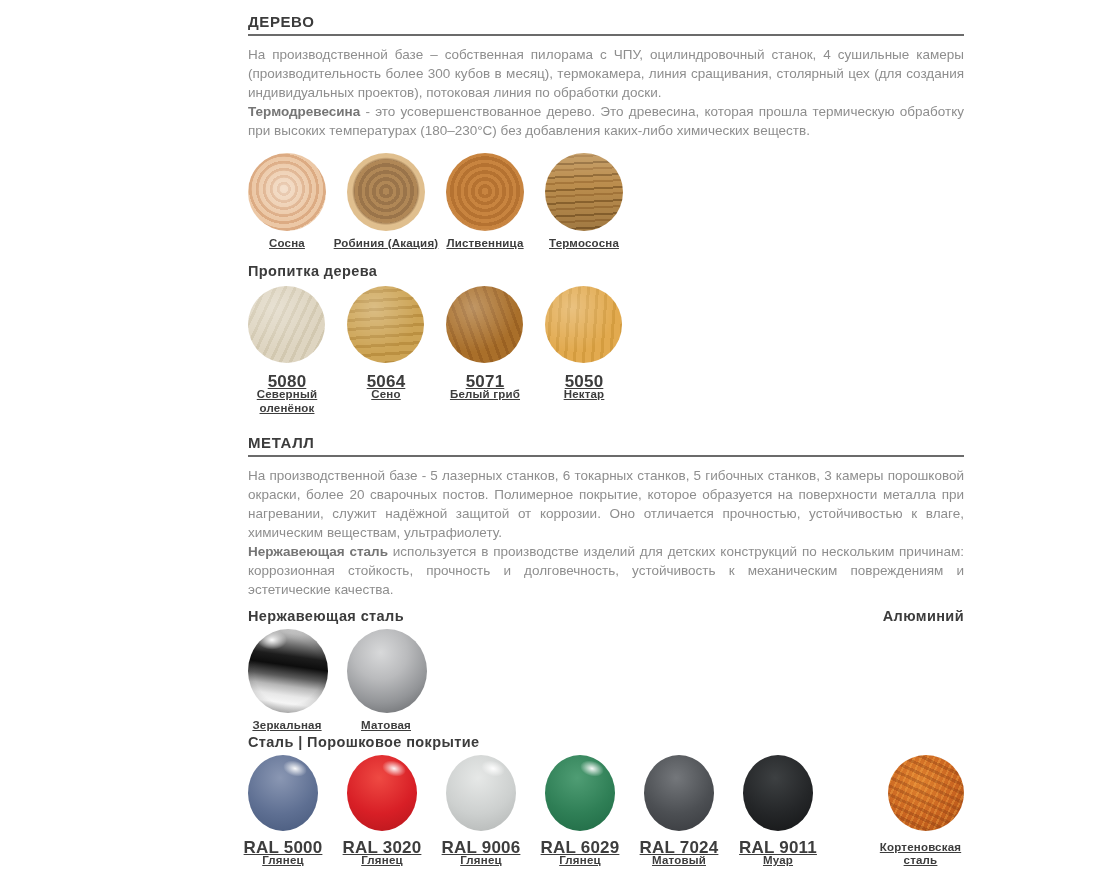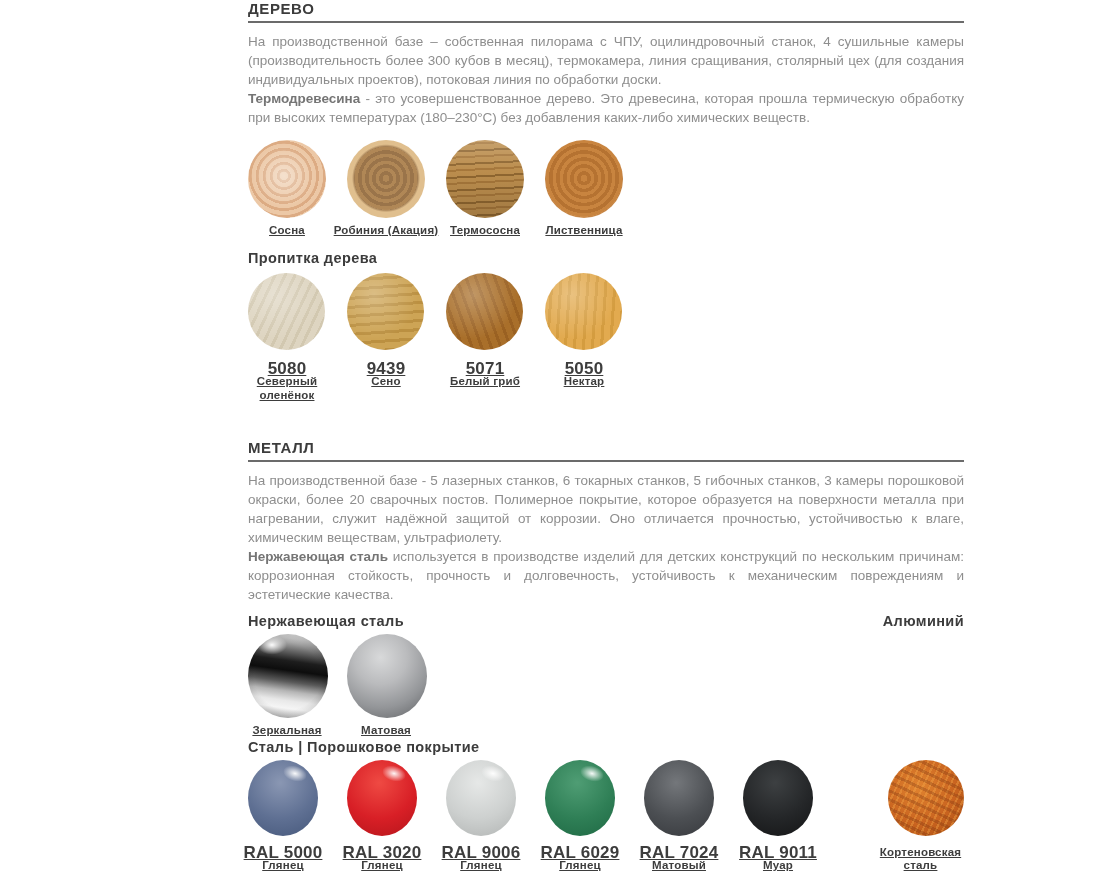--- a/index.html
+++ b/index.html
@@ -4,21 +4,21 @@
 <style>
   * { box-sizing: border-box; margin: 0; padding: 0; }
   html, body { background: #ffffff; }
   body {
     width: 1109px; height: 880px;
     font-family: "Liberation Sans", sans-serif;
     color: #3d3d3d;
     overflow: hidden;
   }
   .page { position: relative; width: 1109px; height: 880px; background: #ffffff; }
-  .content { position: relative; width: 716px; margin-left: 248px; }
+  .content { position: relative; width: 716px; margin-left: 248px; padding-top: 13px; }
 
   h1.section-title {
     font-size: 15px; font-weight: 700; letter-spacing: .6px;
     color: #3c3c3c; margin-bottom: 4px;
   }
   .rule { height: 2px; background: #6b6b6b; border: 0; margin-bottom: 9px; }
 
   .body-text {
     font-size: 13.5px; line-height: 19px; color: #8e8e8e;
     text-align: justify; text-align-last: left;
@@ -118,21 +118,21 @@
       repeating-linear-gradient(25deg, rgba(122,52,16,.30) 0 3px, rgba(0,0,0,0) 3px 8px),
       repeating-linear-gradient(115deg, rgba(244,168,74,.38) 0 2px, rgba(0,0,0,0) 2px 6px),
       radial-gradient(circle at 40% 35%, #e0832f, #c96420 55%, #ad5114 92%);
   }
 
   
   .wood-species-row   { margin-top: 13px; }
   .impreg-title       { margin-top: 12px; }
   .impreg-row         { margin-top: 7px; }
   .impreg-row .swatch-label { margin-top: 12px; }
-  .metal-title        { margin-top: 37px; }
+  .metal-title        { margin-top: 19px; }
   .metal-subhead-row  { margin-top: 9px; display: flex; justify-content: space-between; align-items: baseline; }
   .stainless-row      { margin-top: 5px; }
   .alu-col            { width: 99px; align-items: center; margin-right: -11px; }
   .powder-title       { margin-top: 1px; }
   .powder-row         { margin-top: 5px; }
   .powder-row .swatch-label { margin-top: 10px; }
   .corten-col         { width: 99px; align-items: center; margin-right: -11px; }
 </style>
 </head>
 <body>
@@ -148,43 +148,43 @@
     <div class="swatch-row wood-species-row">
       <div class="swatch-col">
         <div class="circle wood-circle wood-pine" style="--c1: #ecc8a6; --c2: #dcab83; --bark: #c59270;"></div>
         <div class="swatch-label">Сосна</div>
       </div>
       <div class="swatch-col">
         <div class="circle wood-circle wood-ring" style="--h1: #b08756; --h2: #9a744a; --sap: #e0bf8e; --bark: #85653f;"></div>
         <div class="swatch-label">Робиния (Акация)</div>
       </div>
       <div class="swatch-col">
+        <div class="circle wood-circle wood-ring larch" style="--h1: #c8843f; --h2: #b57231; --sap: #e6ad72; --bark: #8d5229;"></div>
+        <div class="swatch-label">Лиственница</div>
+      </div>
+      <div class="swatch-col">
         <div class="circle wood-circle wood-plank" style="--g1: #bb8d4d; --g2: #a5763a; --g3: #8f6630;"></div>
         <div class="swatch-label">Термососна</div>
       </div>
-      <div class="swatch-col">
-        <div class="circle wood-circle wood-ring larch" style="--h1: #c8843f; --h2: #b57231; --sap: #e6ad72; --bark: #8d5229;"></div>
-        <div class="swatch-label">Лиственница</div>
-      </div>
     </div>
 
     <h2 class="sub-title impreg-title">Пропитка дерева</h2>
 
     <div class="swatch-row impreg-row">
       <div class="swatch-col">
         <div class="circle impreg-circle grain" style="--c1: #ded5c1; --c2: #d2c8b0; --ang: 115deg;"></div>
         <div class="swatch-label label-under-77">
           <div class="code-line">5080</div>
           <div class="name-line">Северный оленёнок</div>
         </div>
       </div>
       <div class="swatch-col">
         <div class="circle impreg-circle grain" style="--c1: #cda455; --c2: #bb9041; --ang: 176deg;"></div>
         <div class="swatch-label label-under-77">
-          <div class="code-line">9439</div>
+          <div class="code-line">5064</div>
           <div class="name-line">Сено</div>
         </div>
       </div>
       <div class="swatch-col">
         <div class="circle impreg-circle grain" style="--c1: #a96f2a; --c2: #9a6122; --ang: 70deg;"></div>
         <div class="swatch-label label-under-77">
           <div class="code-line">5071</div>
           <div class="name-line">Белый гриб</div>
         </div>
       </div>

